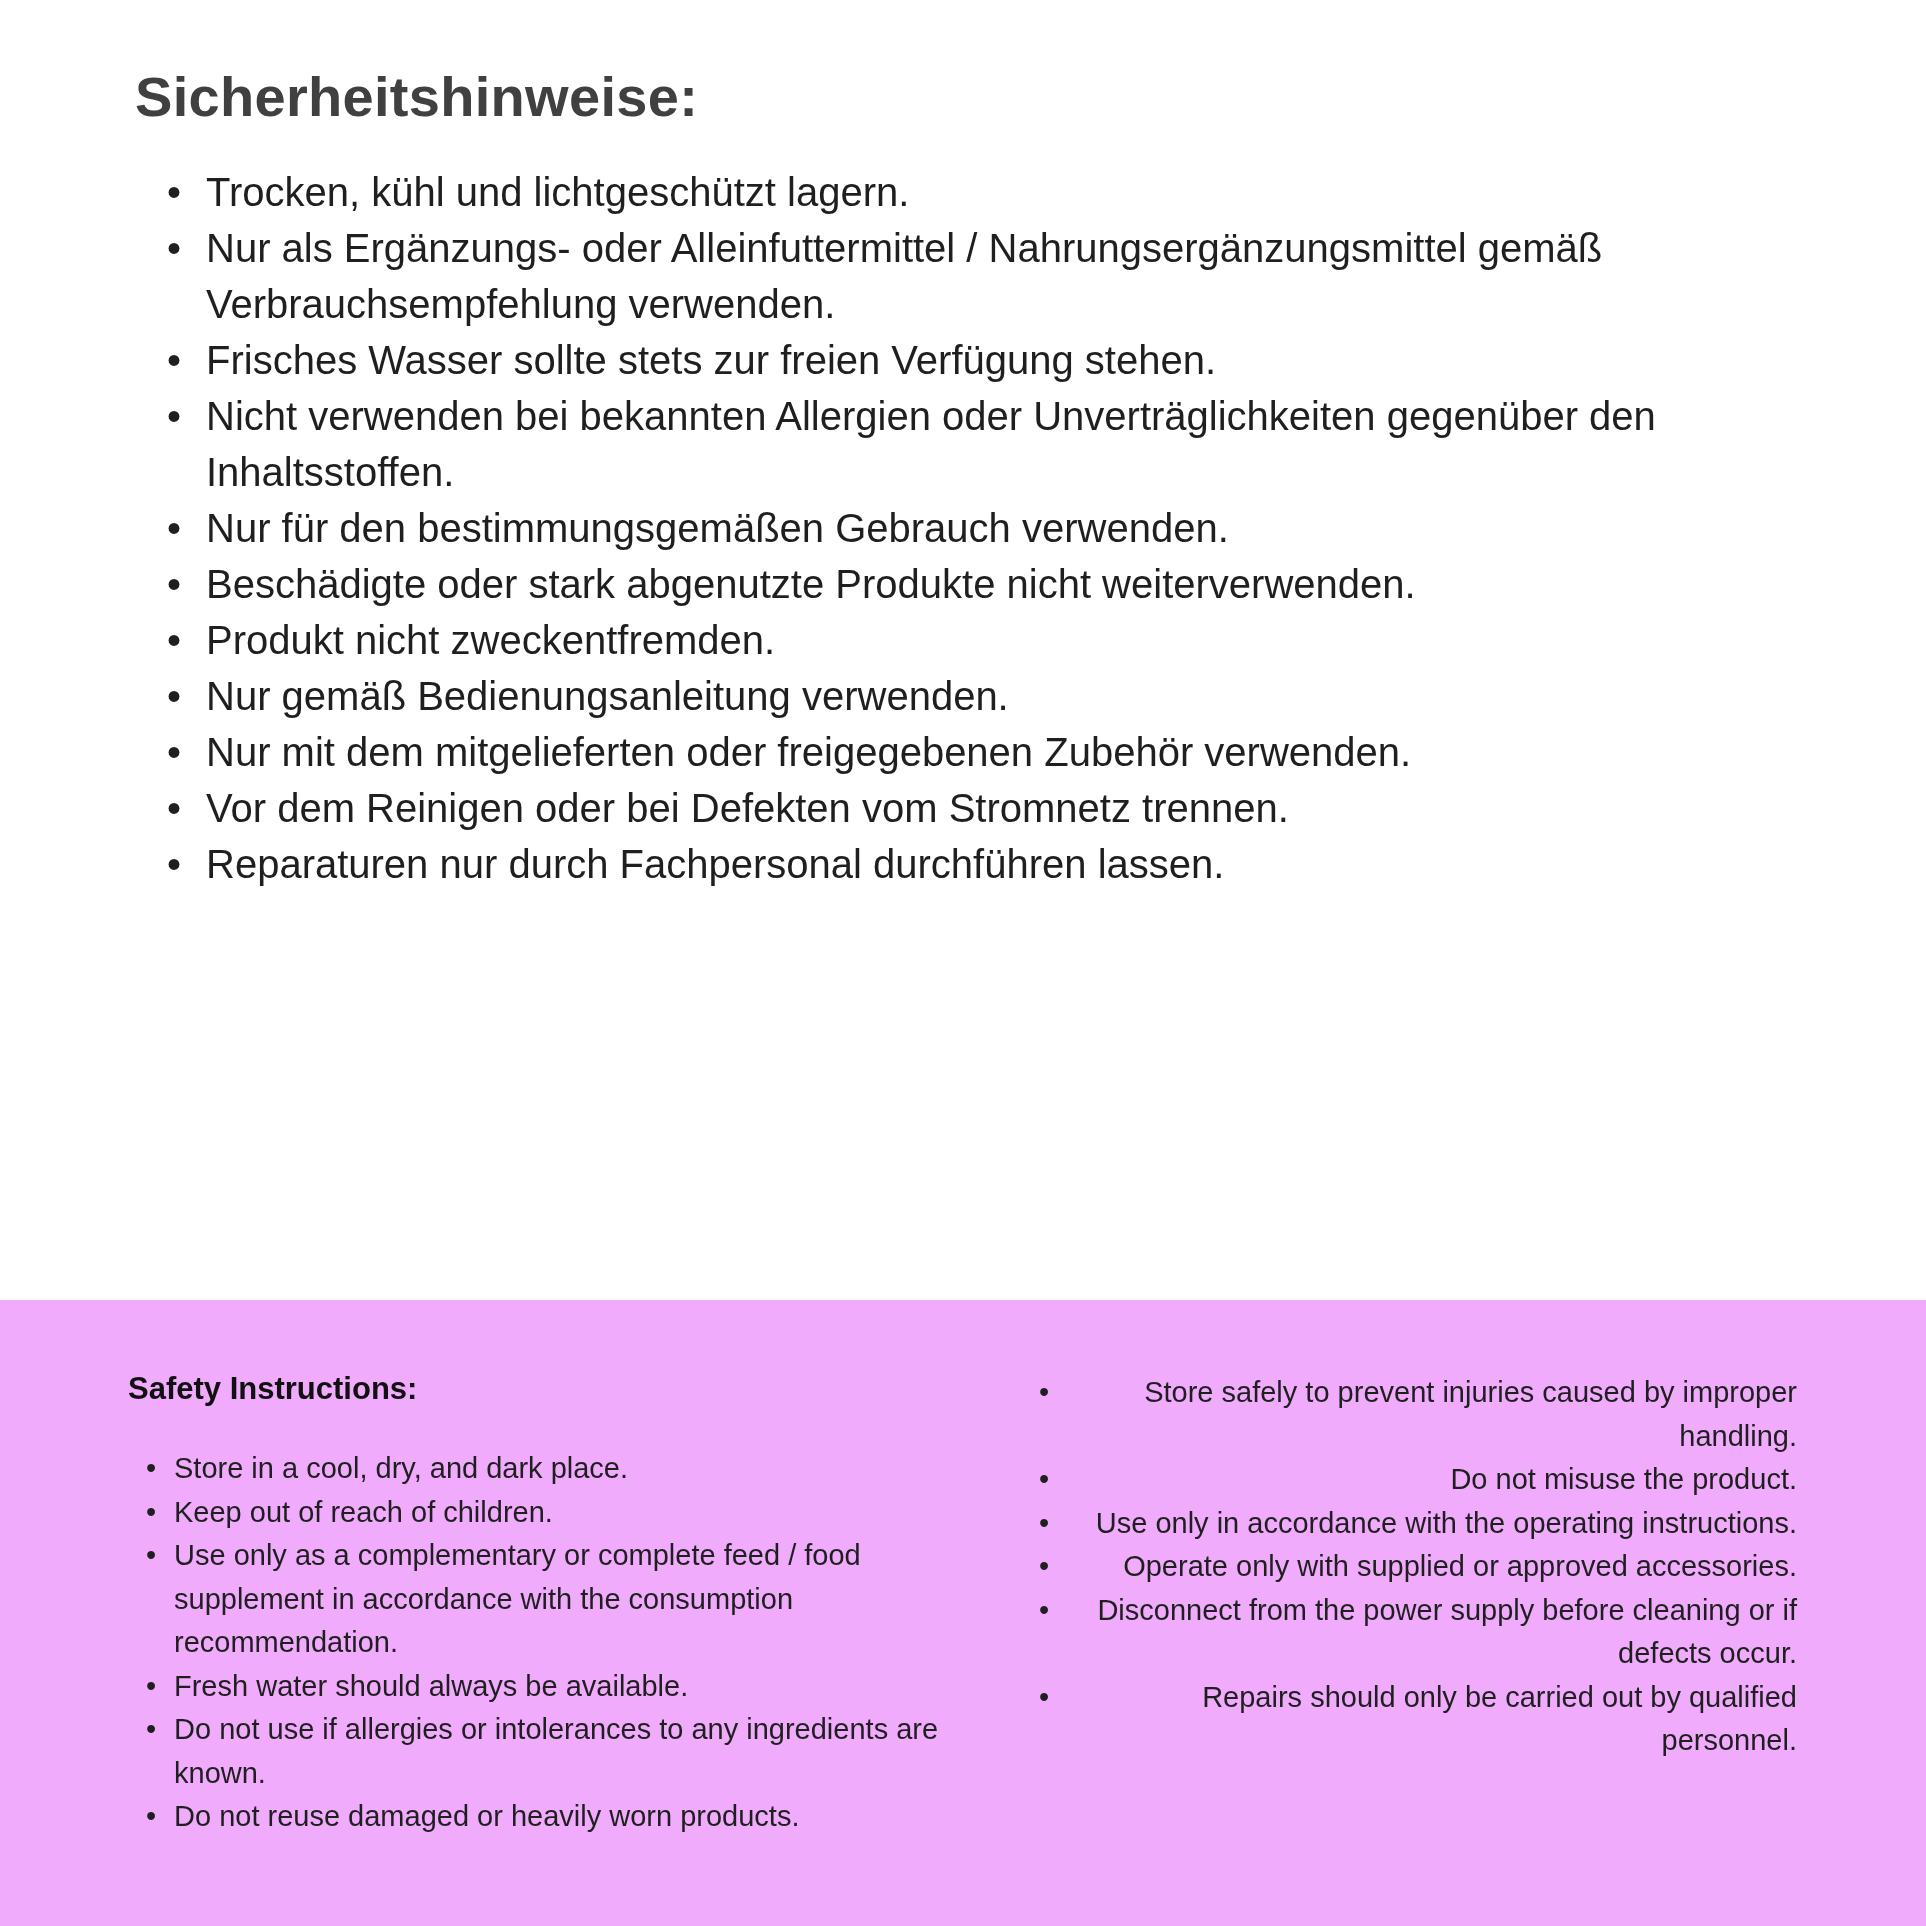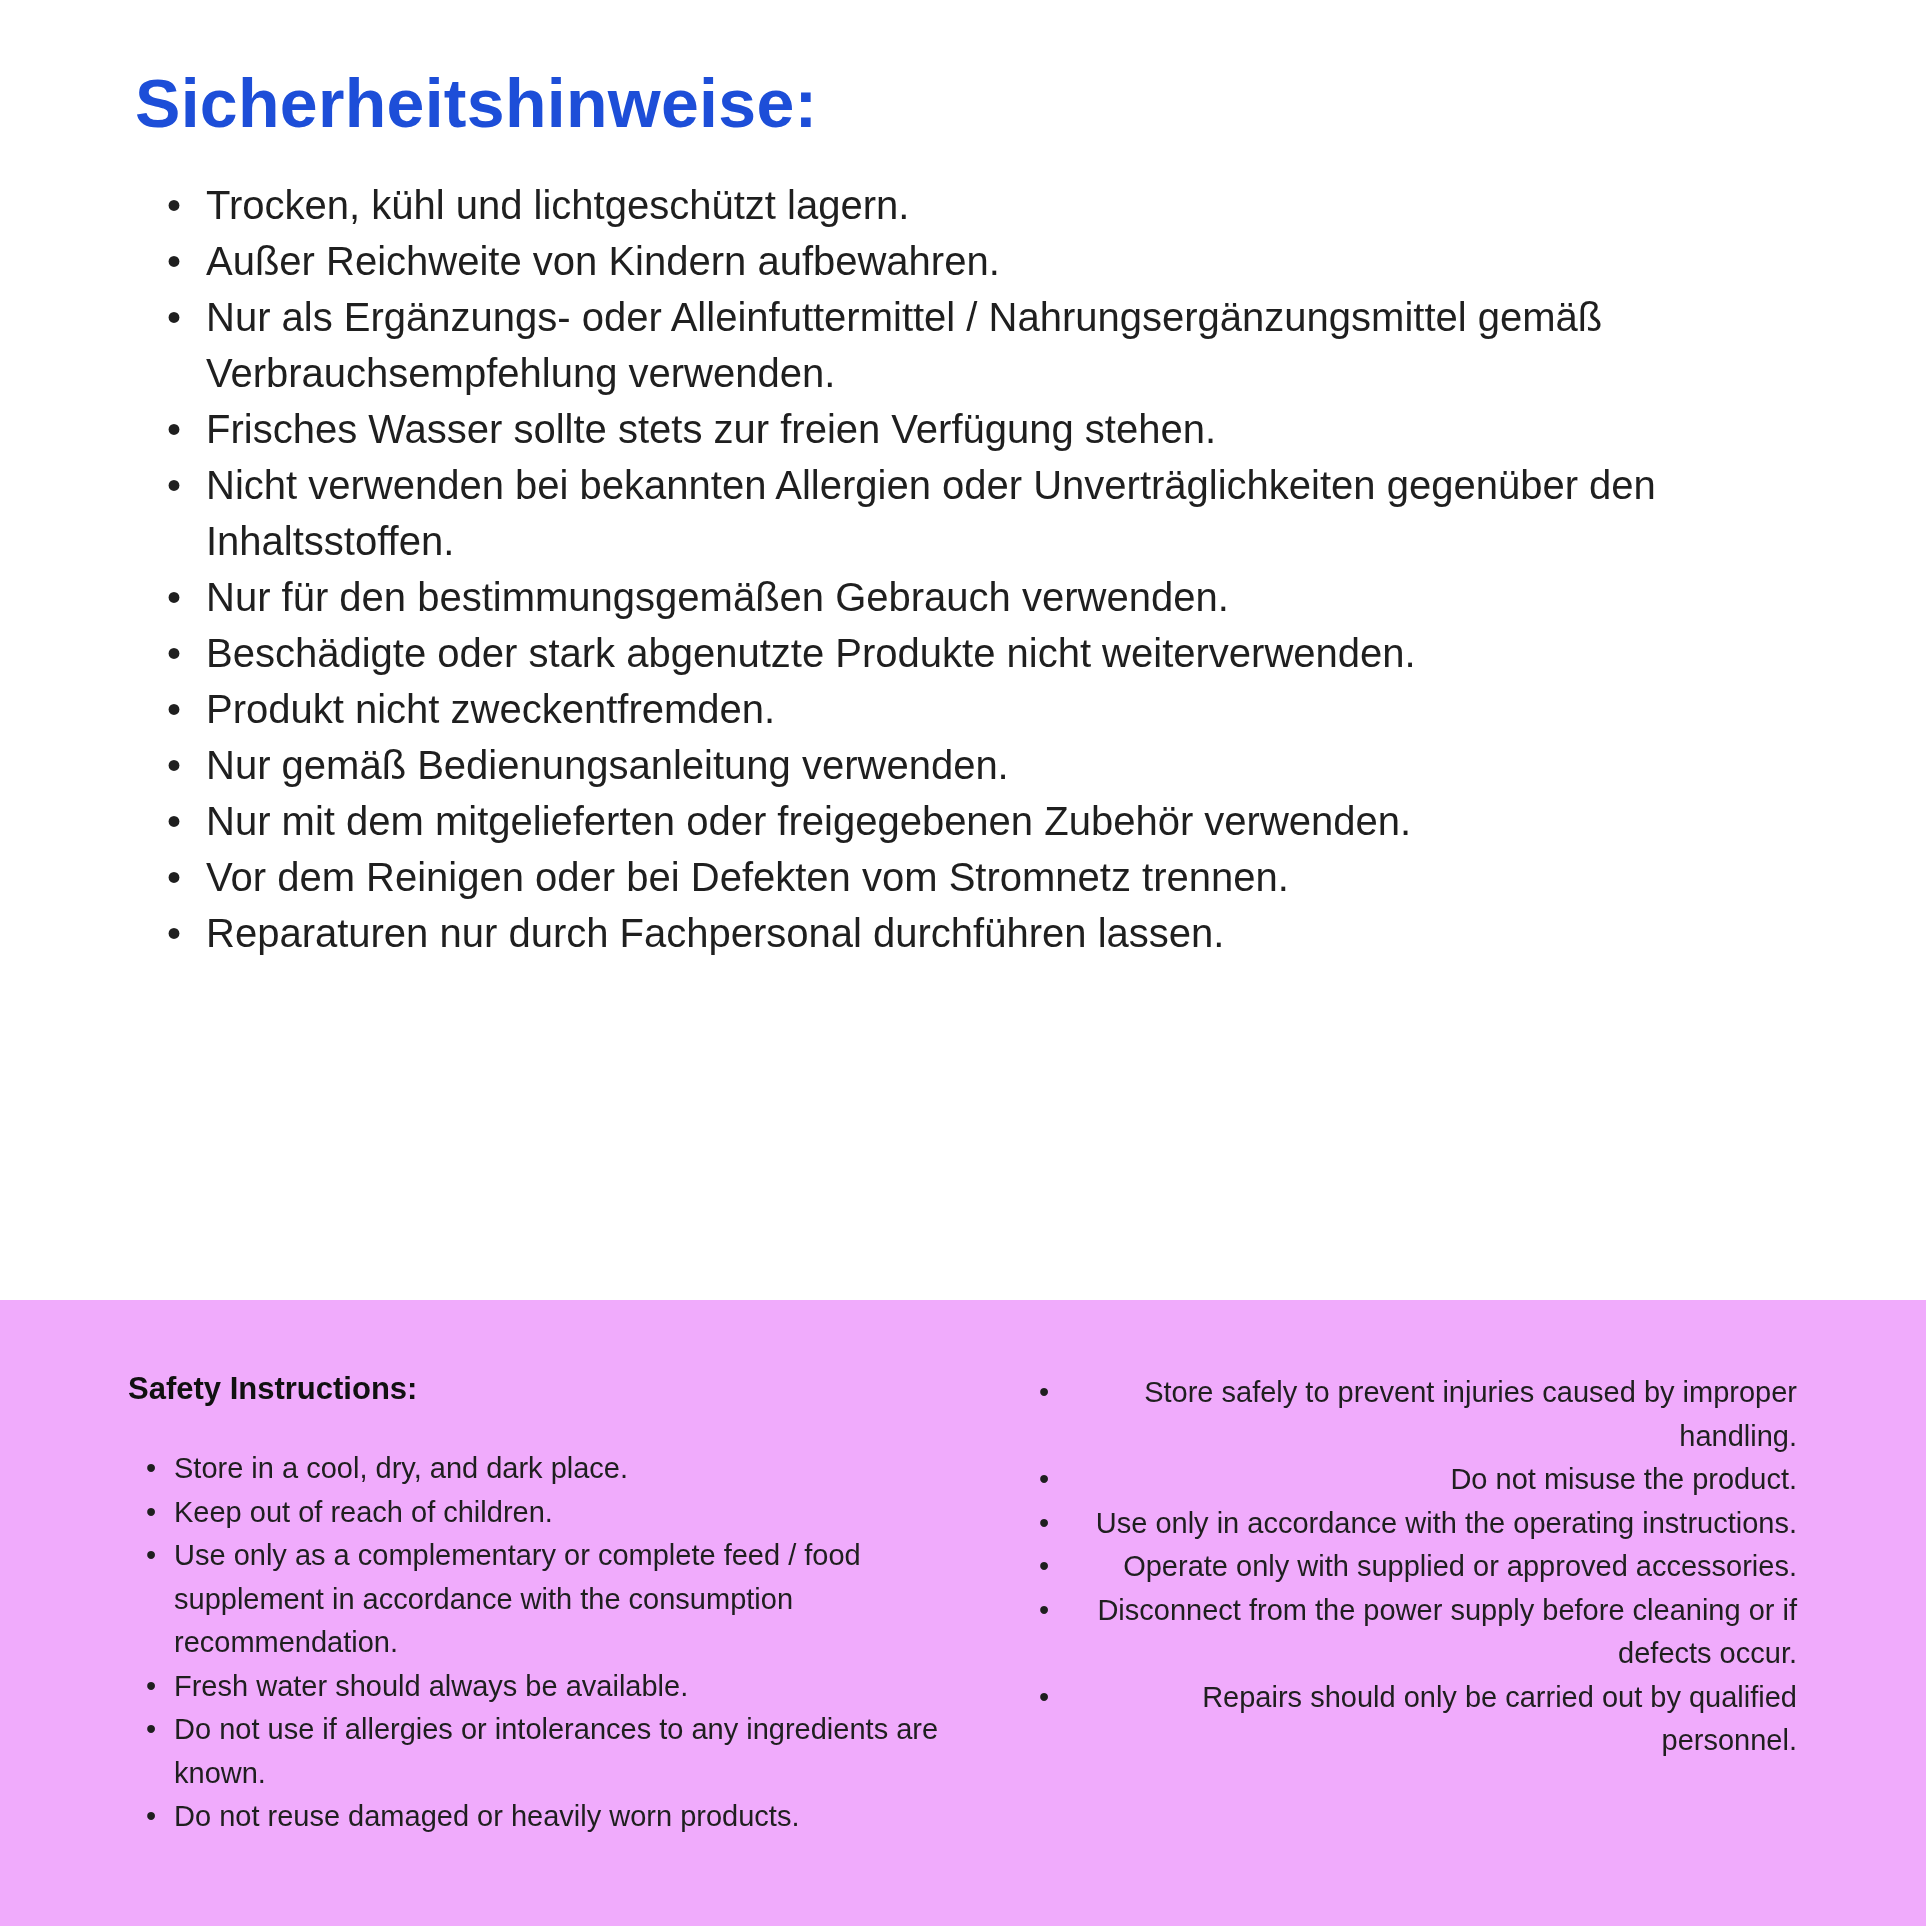--- a/index.html
+++ b/index.html
@@ -23,23 +23,23 @@
 
   
   .german-section {
     box-sizing: border-box;
     height: 1300px;
     background: #ffffff;
     padding: 64px 141px 0 135px;
   }
   .german-title {
     margin: 0 0 35px 0;
-    font-size: 68px;
+    font-size: 56px;
     font-weight: 700;
-    color: #1d4ed8;
+    color: #404040;
     letter-spacing: 0.3px;
   }
   ul.bullet-list {
     list-style: none;
     margin: 0;
     padding: 0;
   }
   .german-section ul.bullet-list {
     padding-left: 32px;
     max-width: 1644px;
@@ -105,21 +105,20 @@
 </style>
 </head>
 <body>
 
 <div class="page">
 
   <section class="german-section">
     <h1 class="german-title">Sicherheitshinweise:</h1>
     <ul class="bullet-list">
         <li>Trocken, kühl und lichtgeschützt lagern.</li>
-        <li>Außer Reichweite von Kindern aufbewahren.</li>
         <li>Nur als Ergänzungs- oder Alleinfuttermittel / Nahrungsergänzungsmittel gemäß Verbrauchsempfehlung verwenden.</li>
         <li>Frisches Wasser sollte stets zur freien Verfügung stehen.</li>
         <li>Nicht verwenden bei bekannten Allergien oder Unverträglichkeiten gegenüber den Inhaltsstoffen.</li>
         <li>Nur für den bestimmungsgemäßen Gebrauch verwenden.</li>
         <li>Beschädigte oder stark abgenutzte Produkte nicht weiterverwenden.</li>
         <li>Produkt nicht zweckentfremden.</li>
         <li>Nur gemäß Bedienungsanleitung verwenden.</li>
         <li>Nur mit dem mitgelieferten oder freigegebenen Zubehör verwenden.</li>
         <li>Vor dem Reinigen oder bei Defekten vom Stromnetz trennen.</li>
         <li>Reparaturen nur durch Fachpersonal durchführen lassen.</li>

